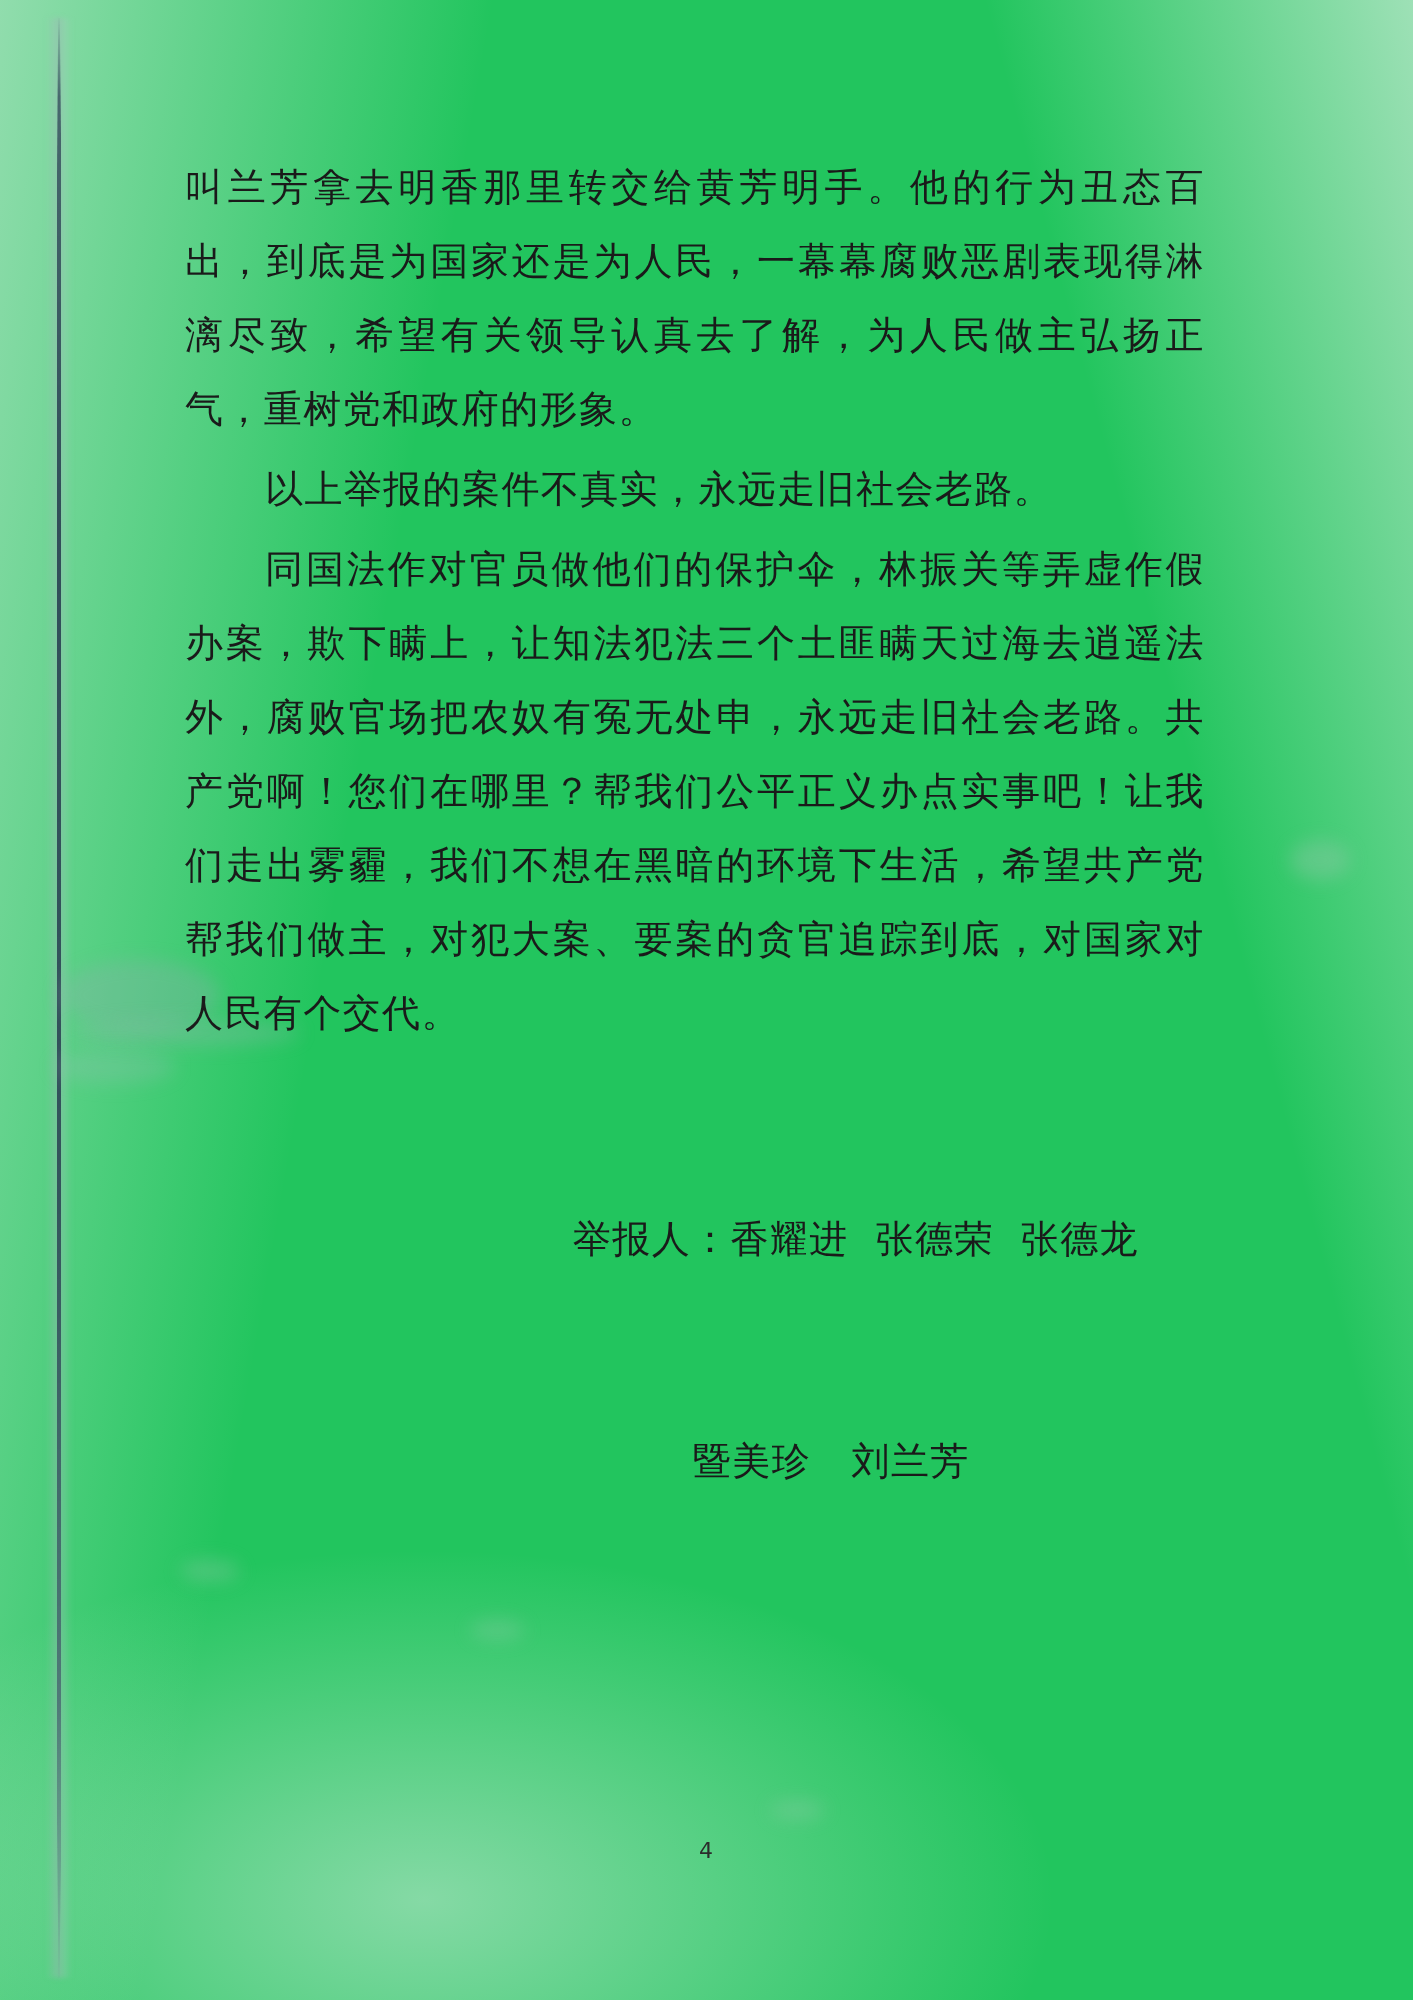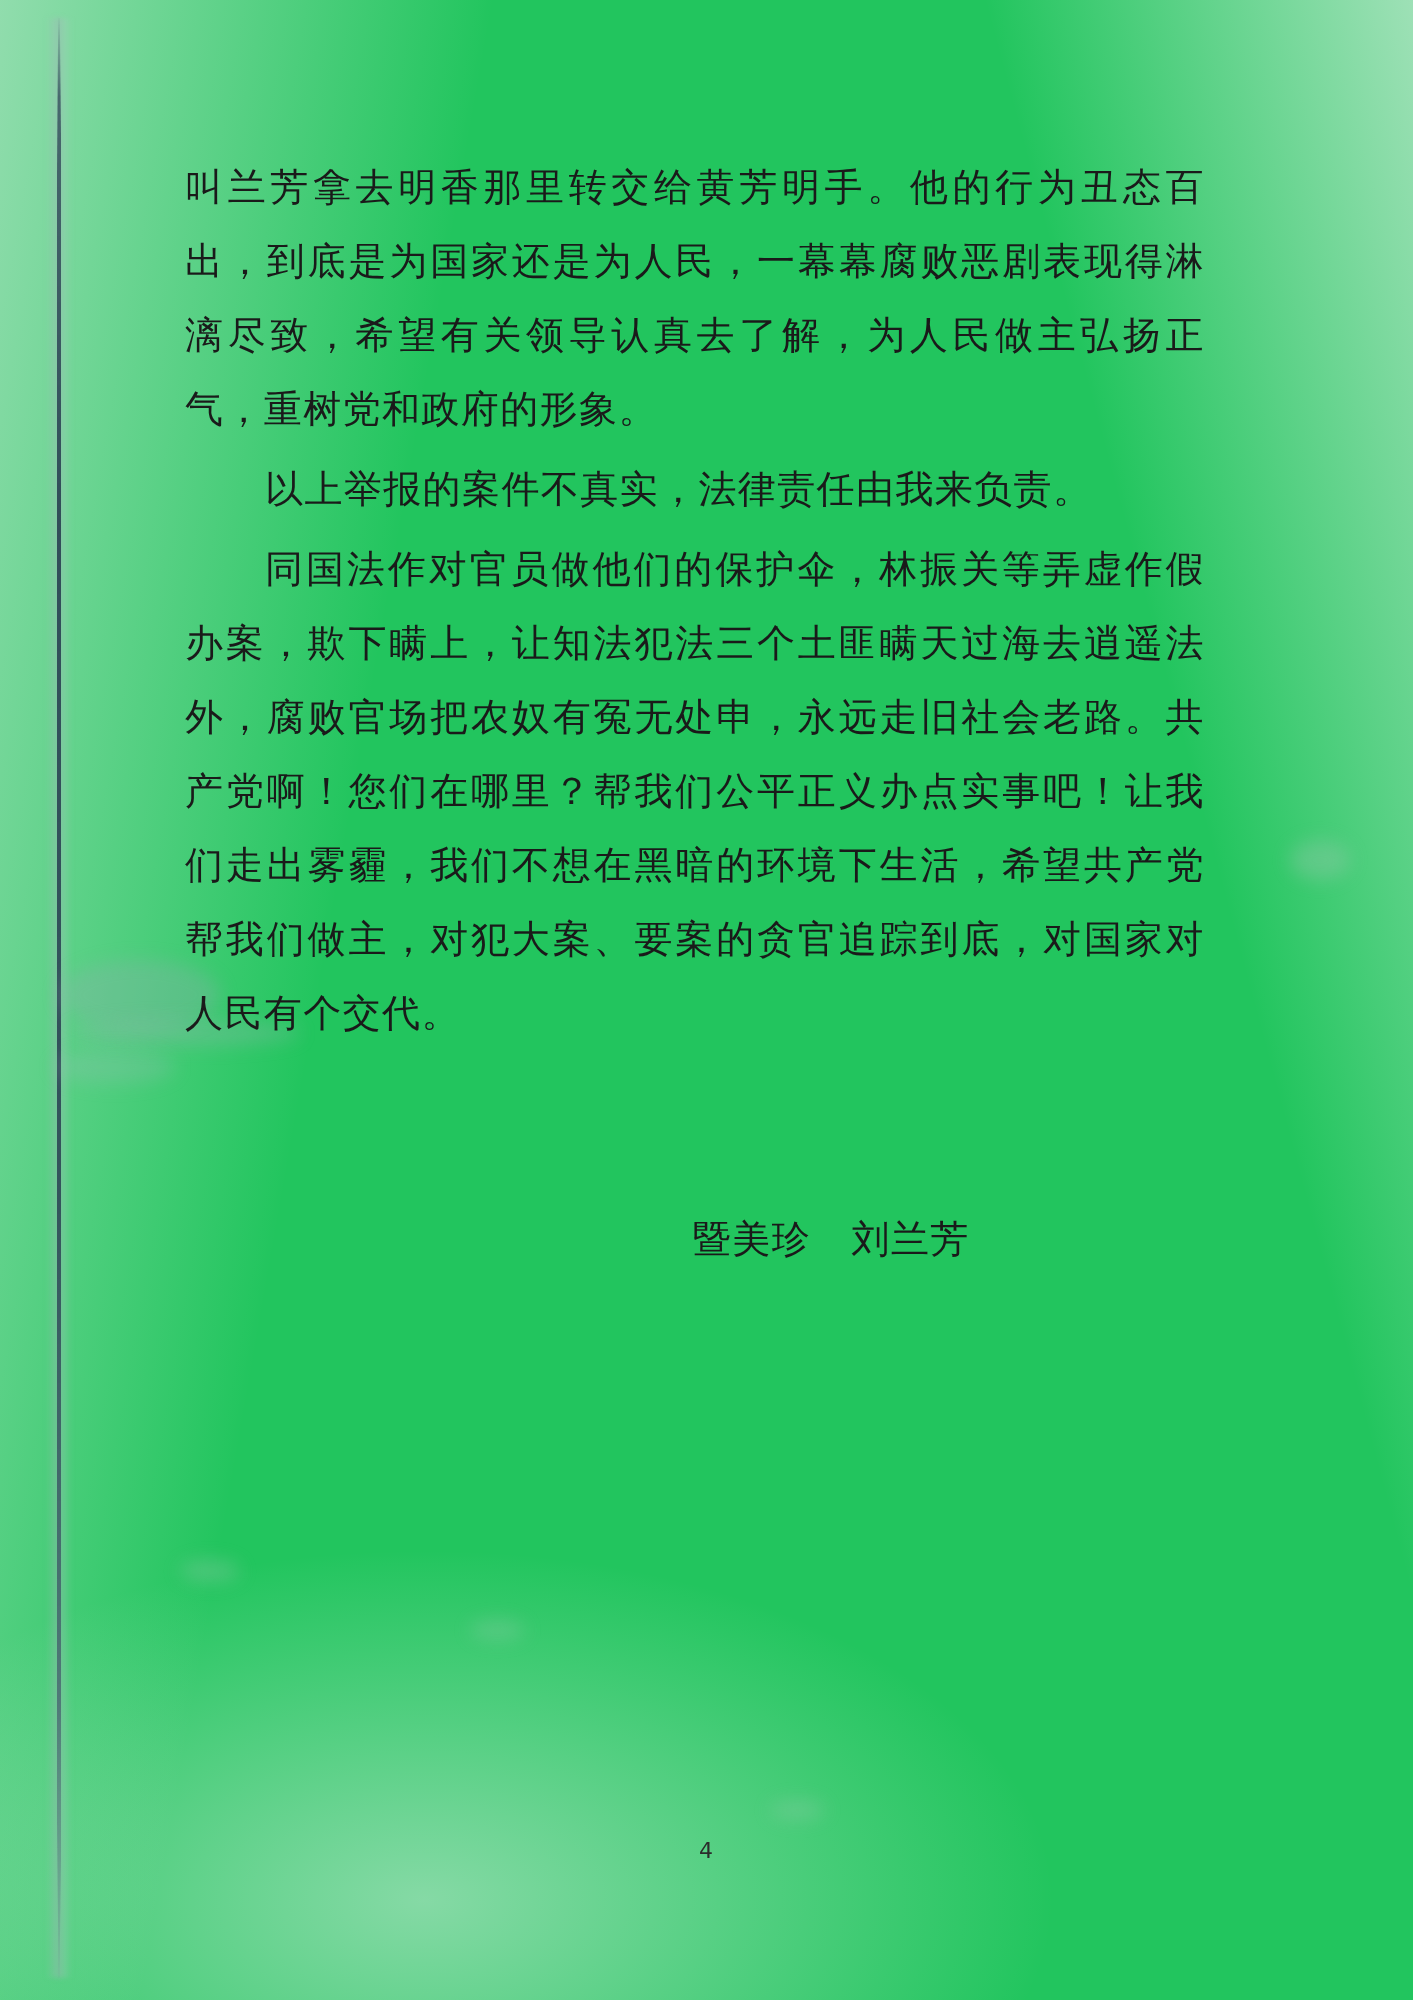--- a/index.html
+++ b/index.html
@@ -144,25 +144,28 @@
   <div class="smudge s3"></div>
   <div class="smudge s4"></div>
   <div class="smudge s5"></div>
   <div class="smudge s6"></div>
   <div class="smudge s7"></div>
 
   <div class="content">
 
     <div class="doc-body">
       <p>叫兰芳拿去明香那里转交给黄芳明手。他的行为丑态百出，到底是为国家还是为人民，一幕幕腐败恶剧表现得淋漓尽致，希望有关领导认真去了解，为人民做主弘扬正气，重树党和政府的形象。</p>
-      <p class="indent">以上举报的案件不真实，法律责任由我来负责。</p>
+      <p class="indent">以上举报的案件不真实，永远走旧社会老路。</p>
       <p class="indent">同国法作对官员做他们的保护伞，林振关等弄虚作假办案，欺下瞒上，让知法犯法三个土匪瞒天过海去逍遥法外，腐败官场把农奴有冤无处申，永远走旧社会老路。共产党啊！您们在哪里？帮我们公平正义办点实事吧！让我们走出雾霾，我们不想在黑暗的环境下生活，希望共产党帮我们做主，对犯大案、要案的贪官追踪到底，对国家对人民有个交代。</p>
     </div>
 
     <div class="signature-block">
+      <div class="sig-line l1">
+        <span>举报人：</span><span>香耀进  张德荣  张德龙</span>
+      </div>
       <div class="sig-line l2">
         <span>暨美珍   刘兰芳</span>
       </div>
 
     </div>
 
   </div>
 
   <div class="page-number">4</div>
 

